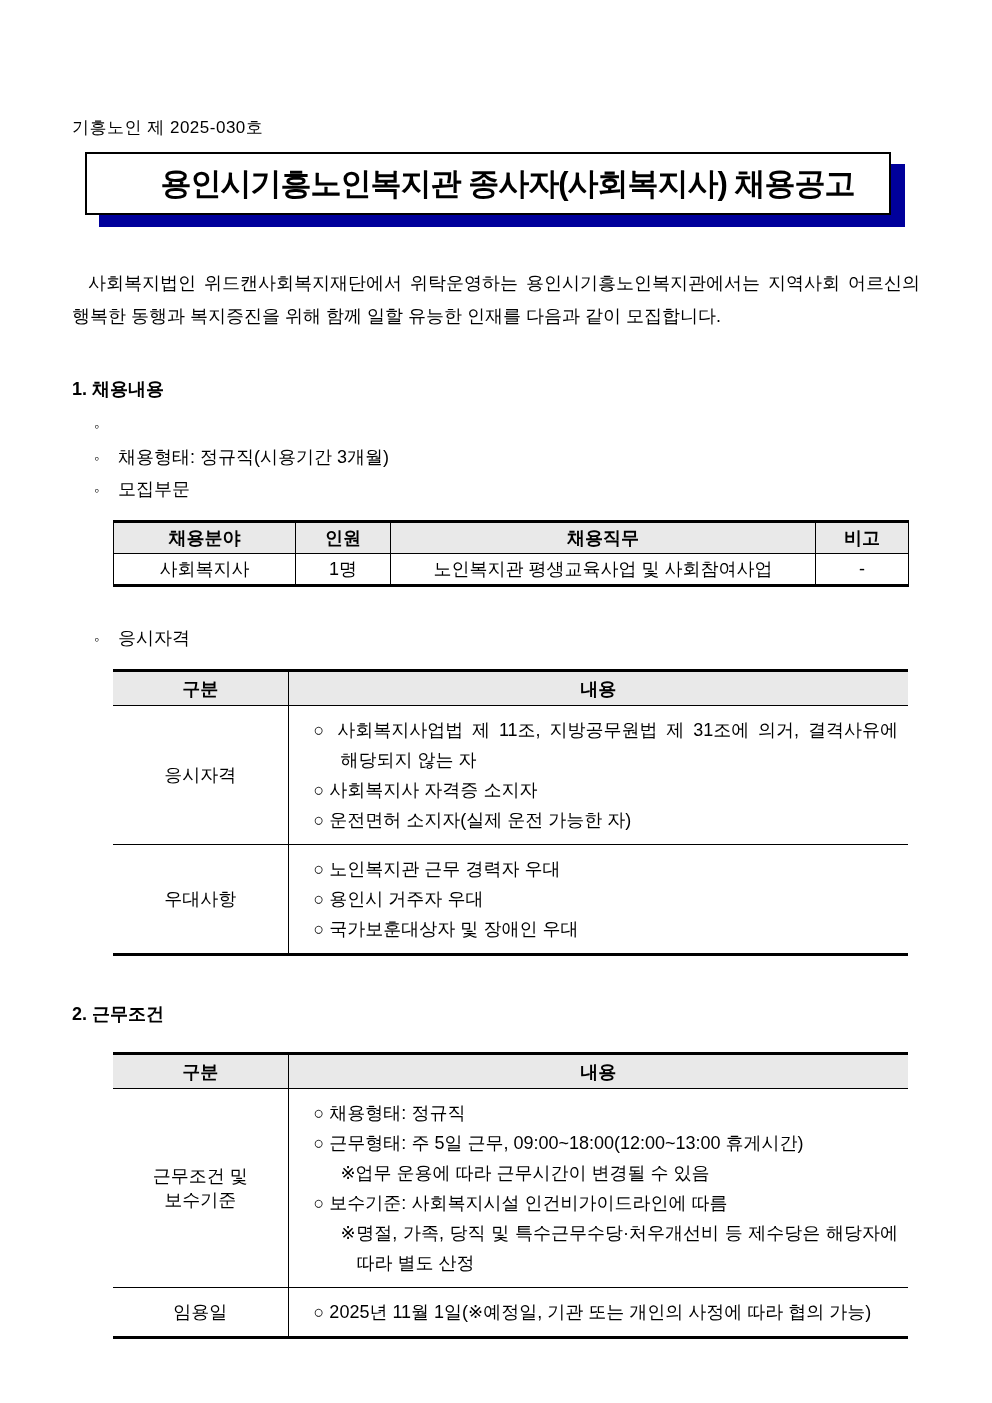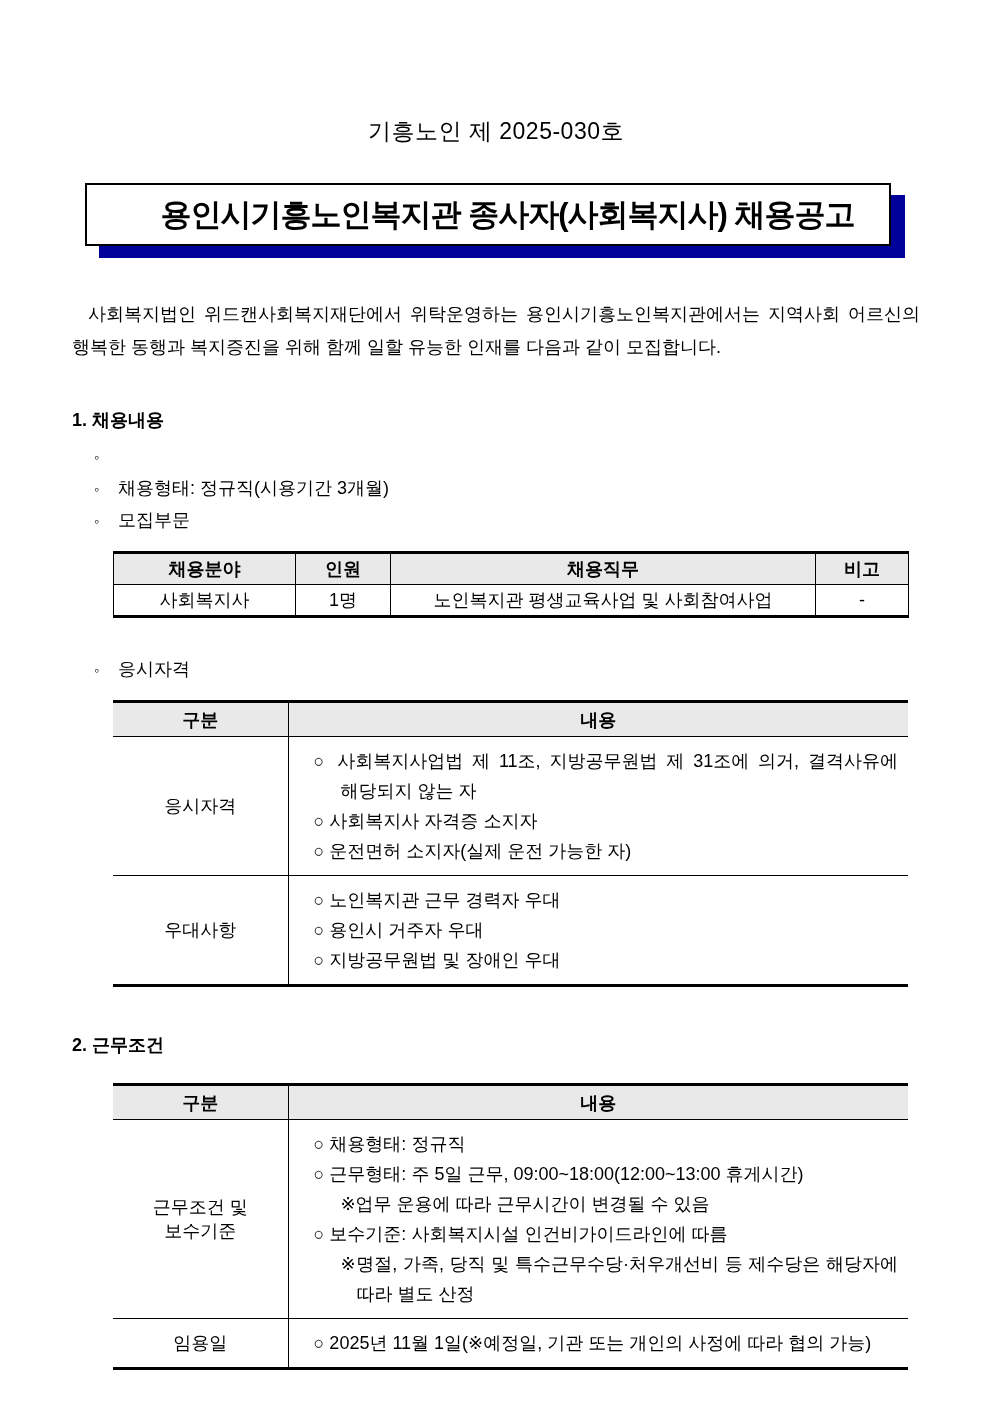--- a/index.html
+++ b/index.html
@@ -9,24 +9,23 @@
     position: relative;
     width: 992px;
     height: 1403px;
     margin: 0 auto;
     background: #ffffff;
     overflow: hidden;
   }
   .content { padding: 116px 72px 0 72px; }
 
   .doc-number {
-    font-size: 23px;
+    font-size: 17px;
     letter-spacing: 0.5px;
-    margin-bottom: 36px;
-    text-align: center;
+    margin-bottom: 13px;
   }
 
   .title-wrap {
     margin-left: 13px;
     width: 806px;
     height: 63px;
     border: 2px solid #000;
     background: #fff;
     box-shadow: 14px 12px 0 0 #00009B;
     display: flex;
@@ -195,21 +194,21 @@
           <div class="cell-line">○ 사회복지사업법 제 11조, 지방공무원법 제 31조에 의거, 결격사유에 해당되지 않는 자</div>
           <div class="cell-line">○ 사회복지사 자격증 소지자</div>
           <div class="cell-line">○ 운전면허 소지자(실제 운전 가능한 자)</div>
         </td>
       </tr>
       <tr>
         <td class="label-cell">우대사항</td>
         <td class="content-cell">
           <div class="cell-line">○ 노인복지관 근무 경력자 우대</div>
           <div class="cell-line">○ 용인시 거주자 우대</div>
-          <div class="cell-line">○ 지방공무원법 및 장애인 우대</div>
+          <div class="cell-line">○ 국가보훈대상자 및 장애인 우대</div>
         </td>
       </tr>
     </tbody>
       </table>
 
     <div class="gap-before-section2"></div>
 
     <div class="section-heading">2. 근무조건</div>
 
     <div class="gap-small"></div>

